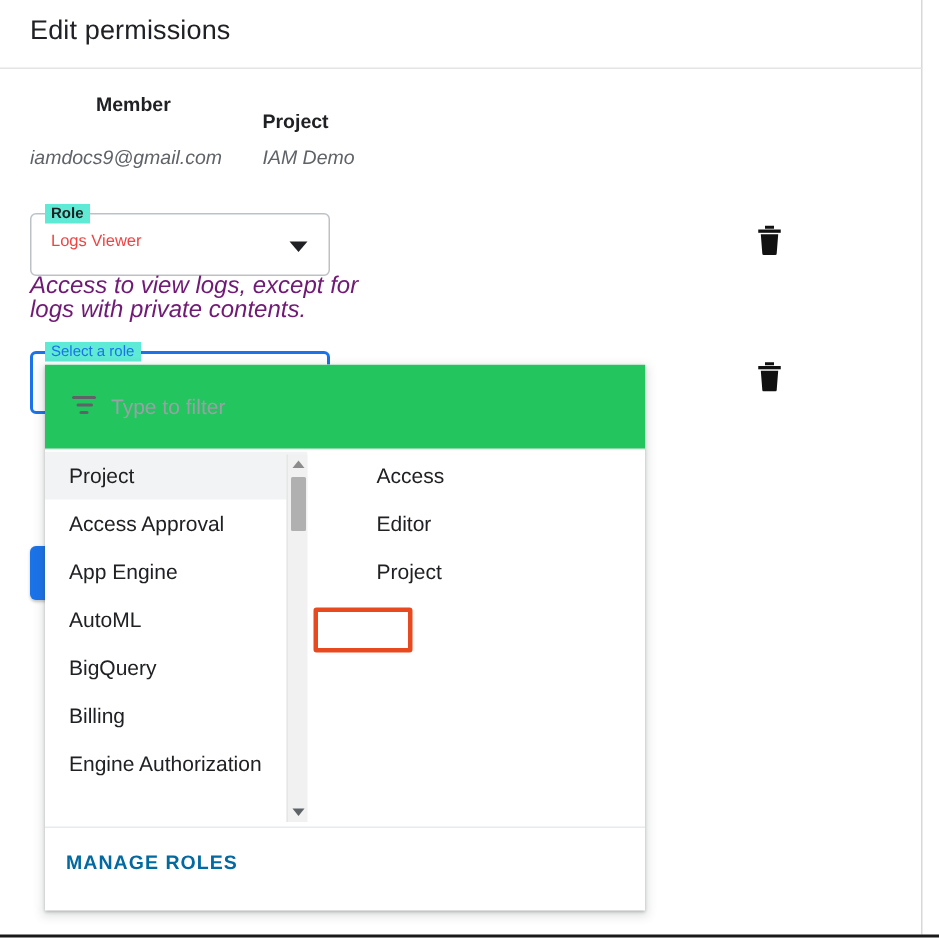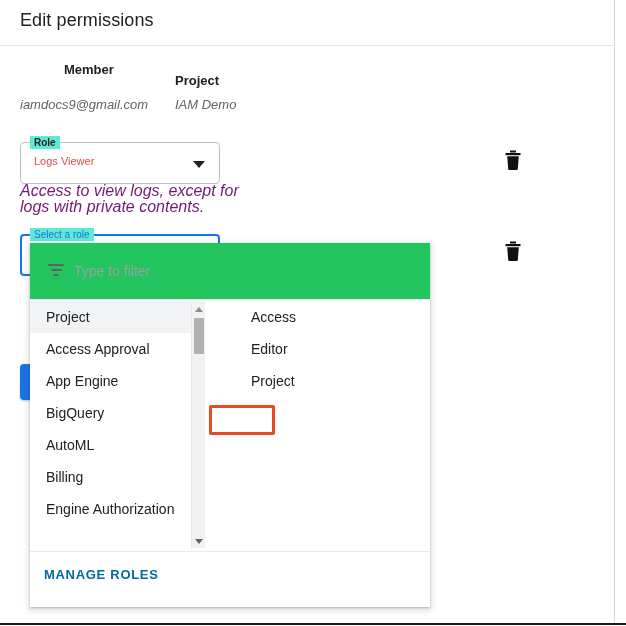--- a/index.html
+++ b/index.html
@@ -368,22 +368,22 @@
           <span></span>
           <span></span>
       </div>
       <input id="filter-input" type="text" placeholder="Type to filter" style="">
     </div>
 
     <div id="pane-categories">
       <div class="cat-item selected">Project</div>
       <div class="cat-item">Access Approval</div>
       <div class="cat-item">App Engine</div>
+      <div class="cat-item">AutoML</div>
       <div class="cat-item">BigQuery</div>
-      <div class="cat-item">AutoML</div>
       <div class="cat-item">Billing</div>
       <div class="cat-item">Engine Authorization</div>
     </div>
 
     <div id="pane-roles">
       <div class="role-item">Access</div>
       <div class="role-item">Editor</div>
       <div class="role-item">Project</div>
     </div>
 

